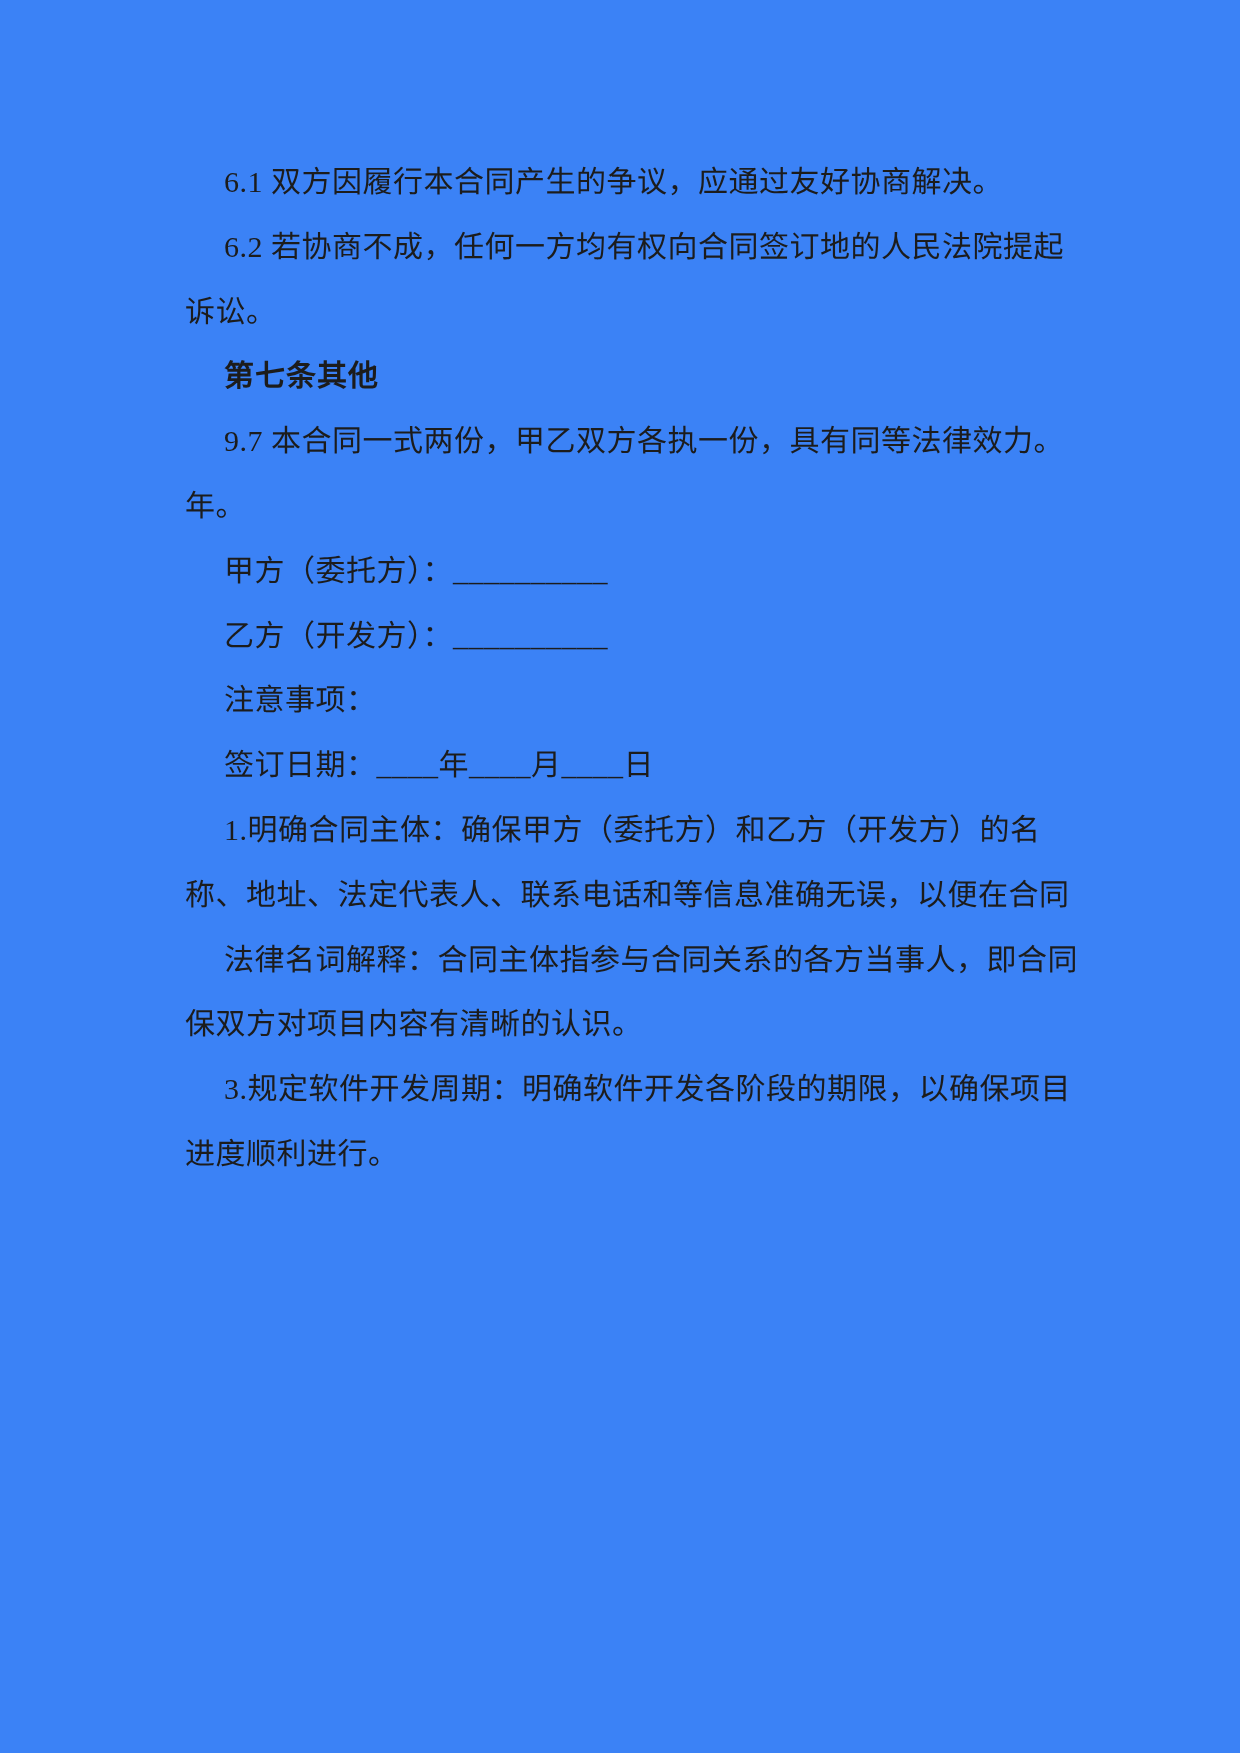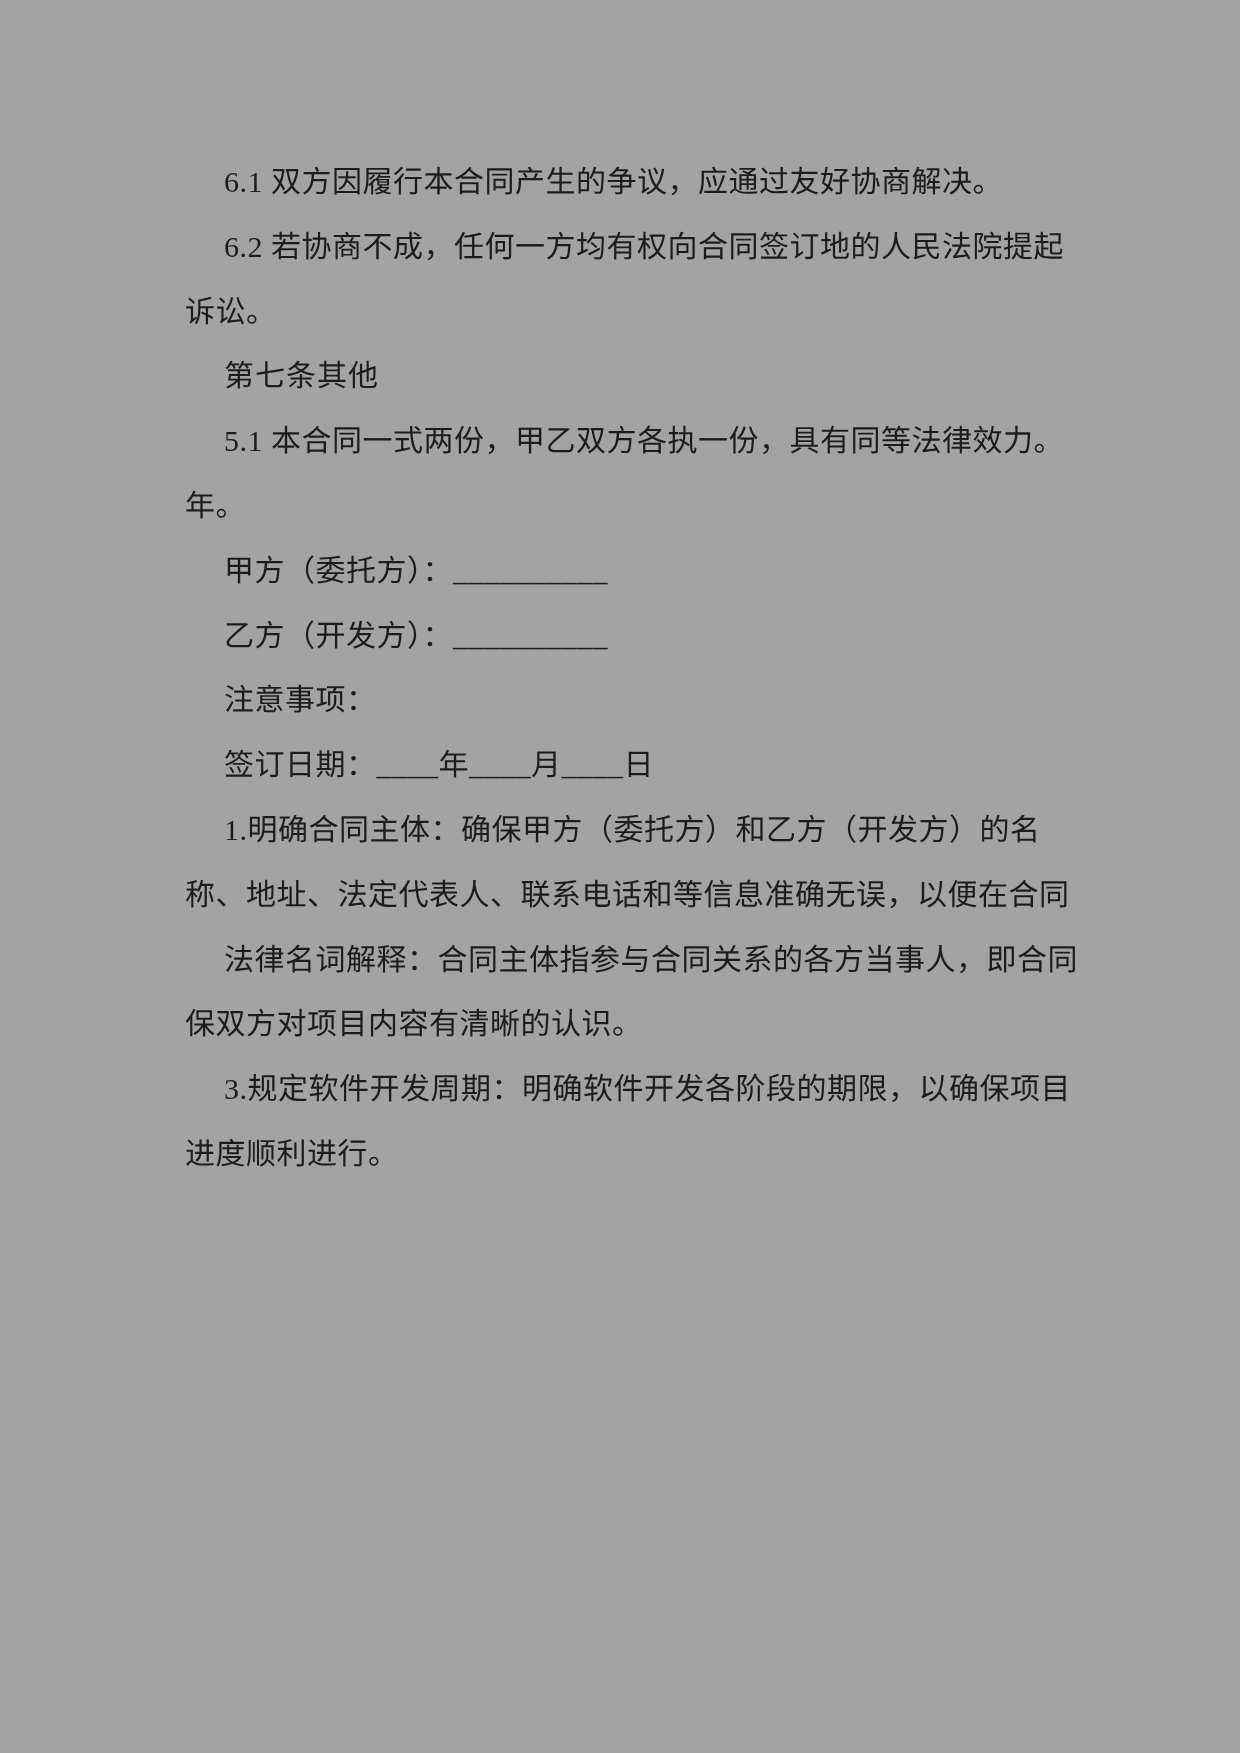--- a/index.html
+++ b/index.html
@@ -13,21 +13,21 @@
     position: relative;
     overflow: hidden;
     font-family: "Liberation Serif", "DejaVu Serif", serif;
   }
   .page {
     position: absolute;
     left: 0;
     top: 0;
     width: 1240px;
     height: 1753px;
-    background: #a3a3a3;
+    background: #3b82f6;
     color: #1c1c1c;
   }
   .doc {
     position: absolute;
     left: 185px;
     top: 150px;
     width: 935px;
     font-size: 30px;
     line-height: 64.8px;
     color: #1c1c1c;
@@ -38,42 +38,42 @@
     padding: 0;
   }
   .line {
     white-space: nowrap;
     height: 64.8px;
   }
   .line.indent {
     padding-left: 39px;
   }
   .para.heading .line {
-    font-weight: 400;
+    font-weight: 700;
     font-family: "Liberation Sans", "DejaVu Sans", sans-serif;
     letter-spacing: 1px;
   }
 </style>
 </head>
 <body>
 
 <div class="page">
   <div class="doc" id="doc">
       <div class="para">
         <div class="line indent">6.1 双方因履行本合同产生的争议，应通过友好协商解决。</div>
       </div>
       <div class="para">
         <div class="line indent">6.2 若协商不成，任何一方均有权向合同签订地的人民法院提起</div>
         <div class="line">诉讼。</div>
       </div>
       <div class="para heading">
         <div class="line indent">第七条其他</div>
       </div>
       <div class="para">
-        <div class="line indent">5.1 本合同一式两份，甲乙双方各执一份，具有同等法律效力。</div>
+        <div class="line indent">9.7 本合同一式两份，甲乙双方各执一份，具有同等法律效力。</div>
       </div>
       <div class="para">
         <div class="line">年。</div>
       </div>
       <div class="para">
         <div class="line indent">甲方（委托方）：__________</div>
       </div>
       <div class="para">
         <div class="line indent">乙方（开发方）：__________</div>
       </div>

